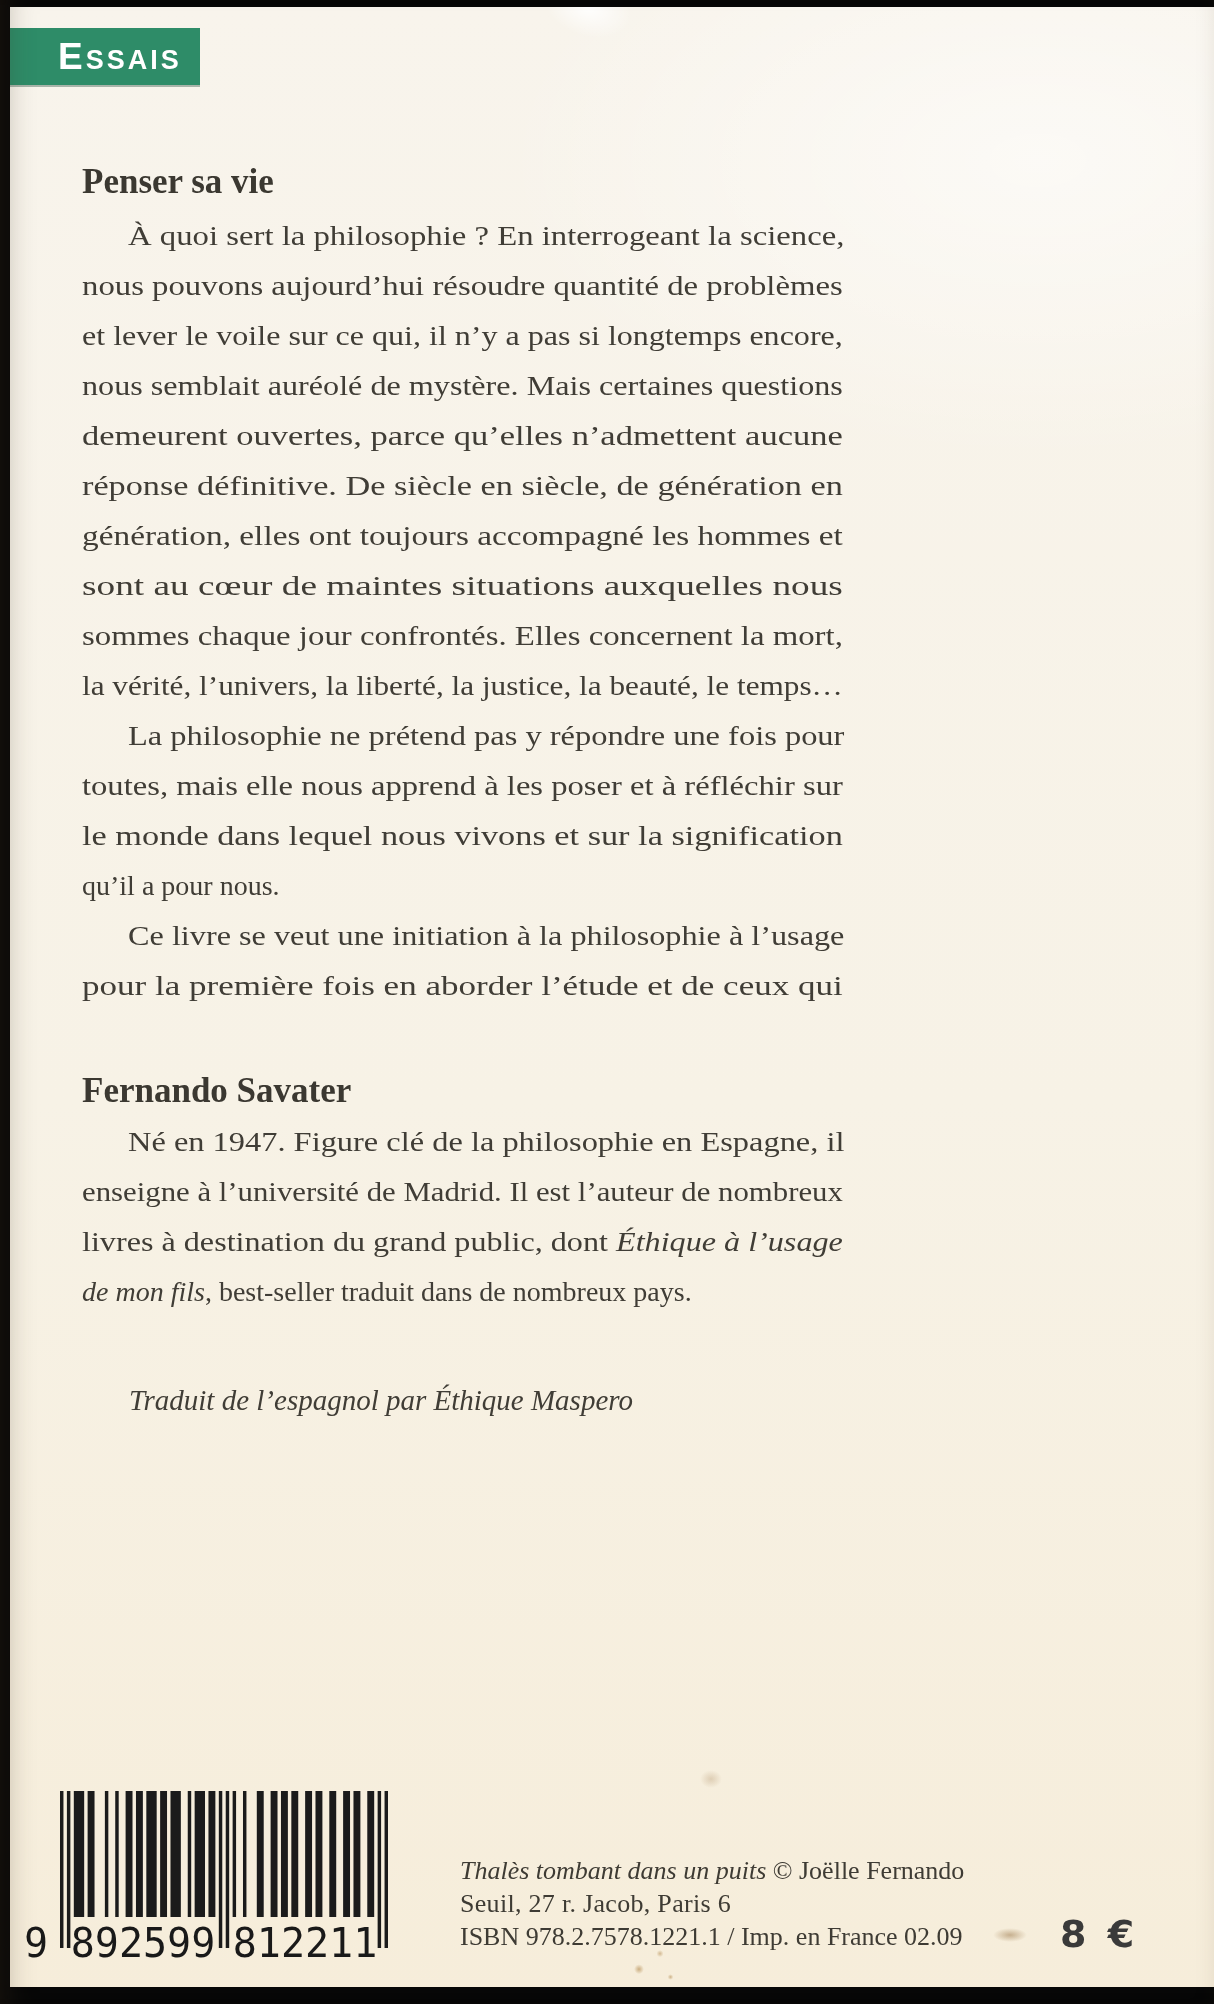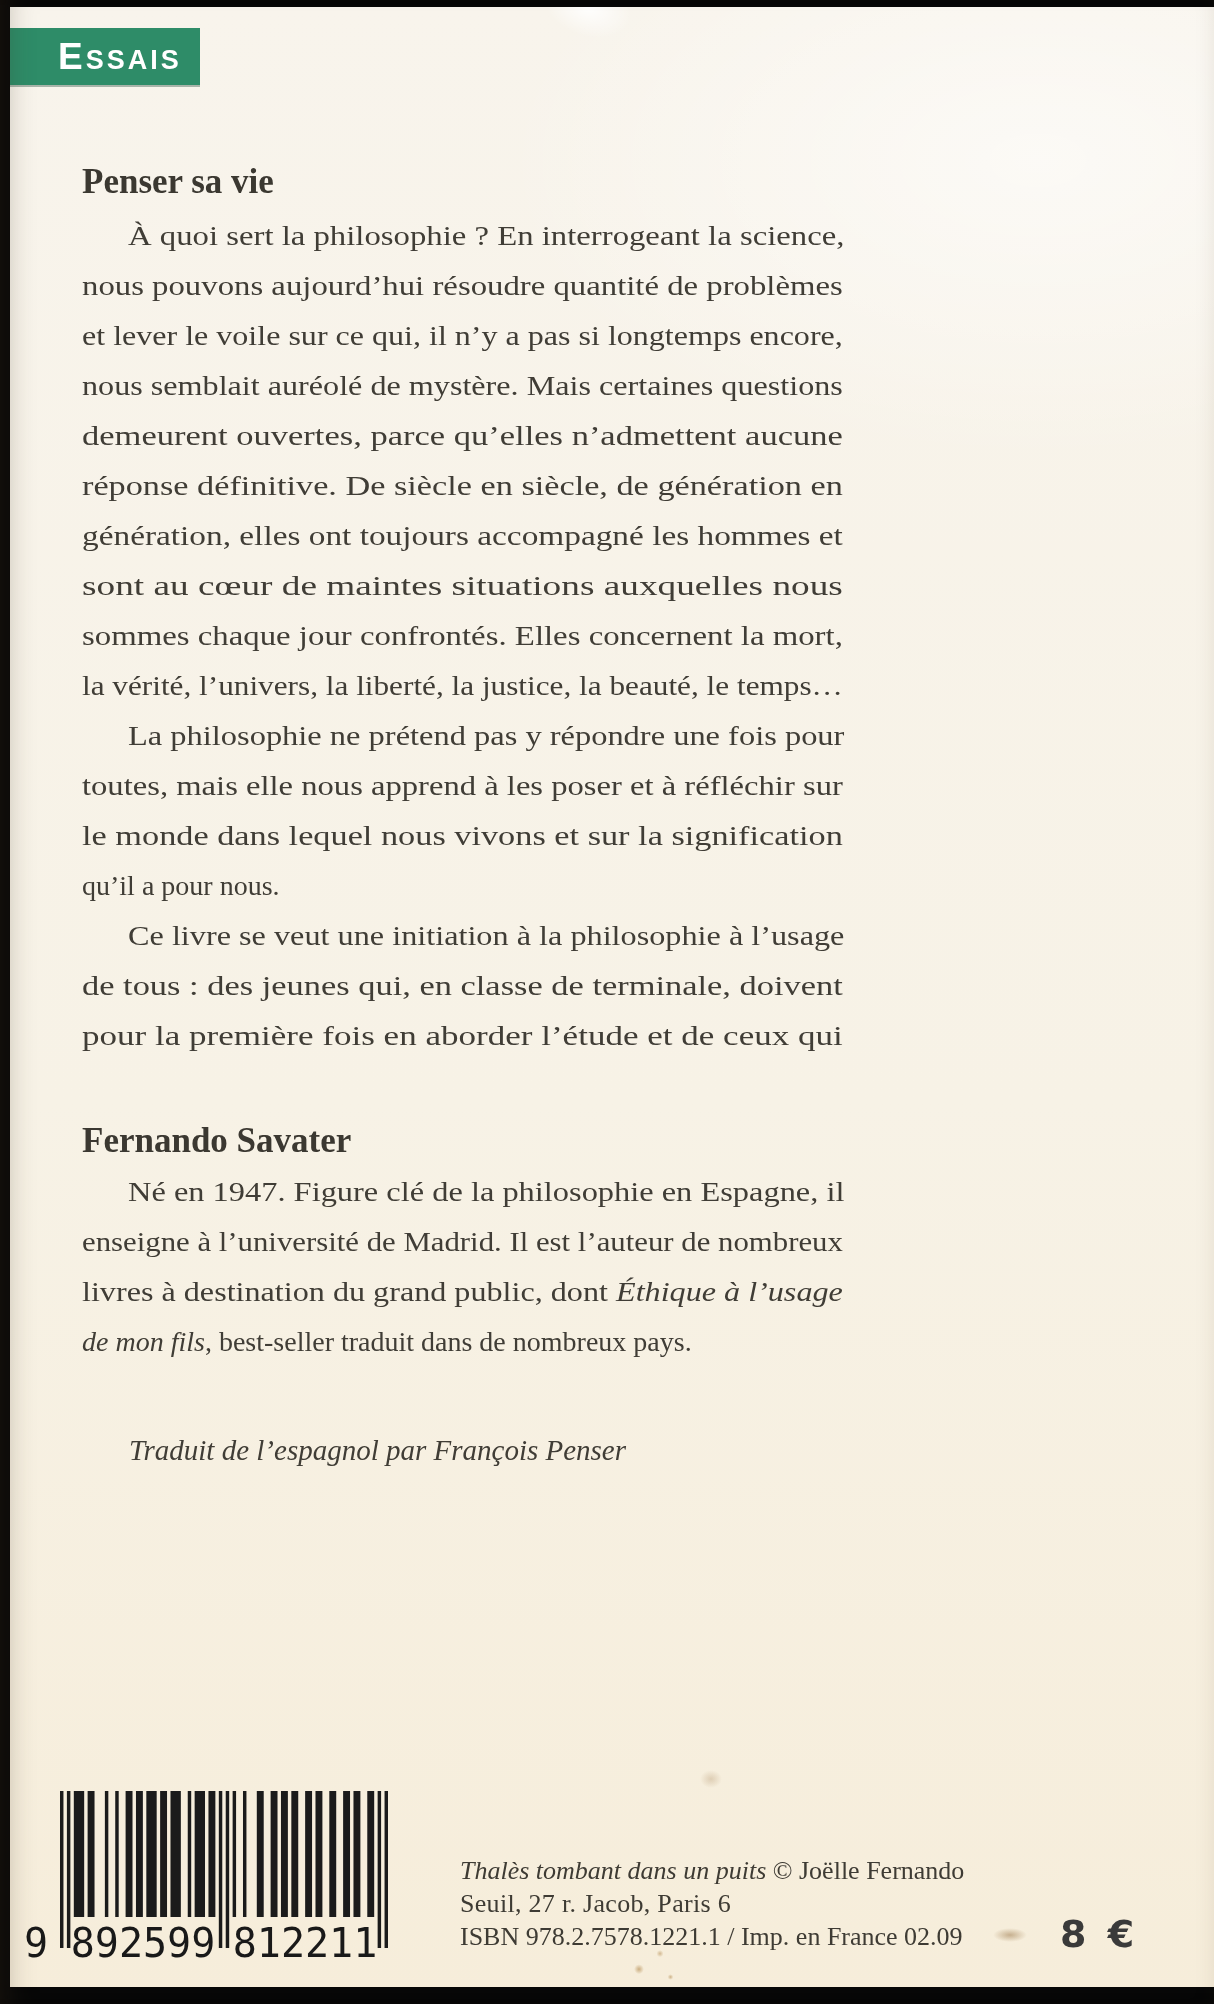--- a/index.html
+++ b/index.html
@@ -102,34 +102,33 @@
           <div class="line"><span class="fit" style="transform: scaleX(1.1158);"><span>la vérité, l’univers, la liberté, la justice, la beauté, le temps…</span></span></div>
         </div>
         <div class="para">
           <div class="line indent"><span class="fit" style="transform: scaleX(1.1589);"><span>La philosophie ne prétend pas y répondre une fois pour</span></span></div>
           <div class="line"><span class="fit" style="transform: scaleX(1.1649);"><span>toutes, mais elle nous apprend à les poser et à réfléchir sur</span></span></div>
           <div class="line"><span class="fit" style="transform: scaleX(1.2245);"><span>le monde dans lequel nous vivons et sur la signification</span></span></div>
           <div class="line last"><span class="fit"><span>qu’il a pour nous.</span></span></div>
         </div>
         <div class="para">
           <div class="line indent"><span class="fit" style="transform: scaleX(1.1517);"><span>Ce livre se veut une initiation à la philosophie à l’usage</span></span></div>
-          <div class="line"><span class="fit" style="transform: scaleX(1.2292);"><span>de tous : des jeunes qui, en classe de terminale, doivent</span></span></div>
           <div class="line"><span class="fit" style="transform: scaleX(1.2514);"><span>pour la première fois en aborder l’étude et de ceux qui</span></span></div>
         </div>
       </div>
     <h2 class="author">Fernando Savater</h2>
     <div>
         <div class="para">
           <div class="line indent"><span class="fit" style="transform: scaleX(1.1575);"><span>Né en 1947. Figure clé de la philosophie en Espagne, il</span></span></div>
           <div class="line"><span class="fit" style="transform: scaleX(1.0995);"><span>enseigne à l’université de Madrid. Il est l’auteur de nombreux</span></span></div>
           <div class="line"><span class="fit" style="transform: scaleX(1.1483);"><span>livres à destination du grand public, dont </span><span class="it">Éthique à l’usage</span></span></div>
           <div class="line last"><span class="fit"><span class="it">de mon fils</span><span>, best-seller traduit dans de nombreux pays.</span></span></div>
         </div>
       </div>
-    <div class="translator">Traduit de l’espagnol par François Penser</div>
+    <div class="translator">Traduit de l’espagnol par Éthique Maspero</div>
   </div>
 
   <div class="barcode">
     <svg id="bc-svg" width="328" height="157">
         <rect x="0.00" y="0" width="3.45" height="157" fill="#1b1b1b"></rect>
         <rect x="6.91" y="0" width="3.45" height="157" fill="#1b1b1b"></rect>
         <rect x="13.81" y="0" width="10.36" height="126" fill="#1b1b1b"></rect>
         <rect x="27.62" y="0" width="6.91" height="126" fill="#1b1b1b"></rect>
         <rect x="44.88" y="0" width="3.45" height="126" fill="#1b1b1b"></rect>
         <rect x="55.24" y="0" width="3.45" height="126" fill="#1b1b1b"></rect>

